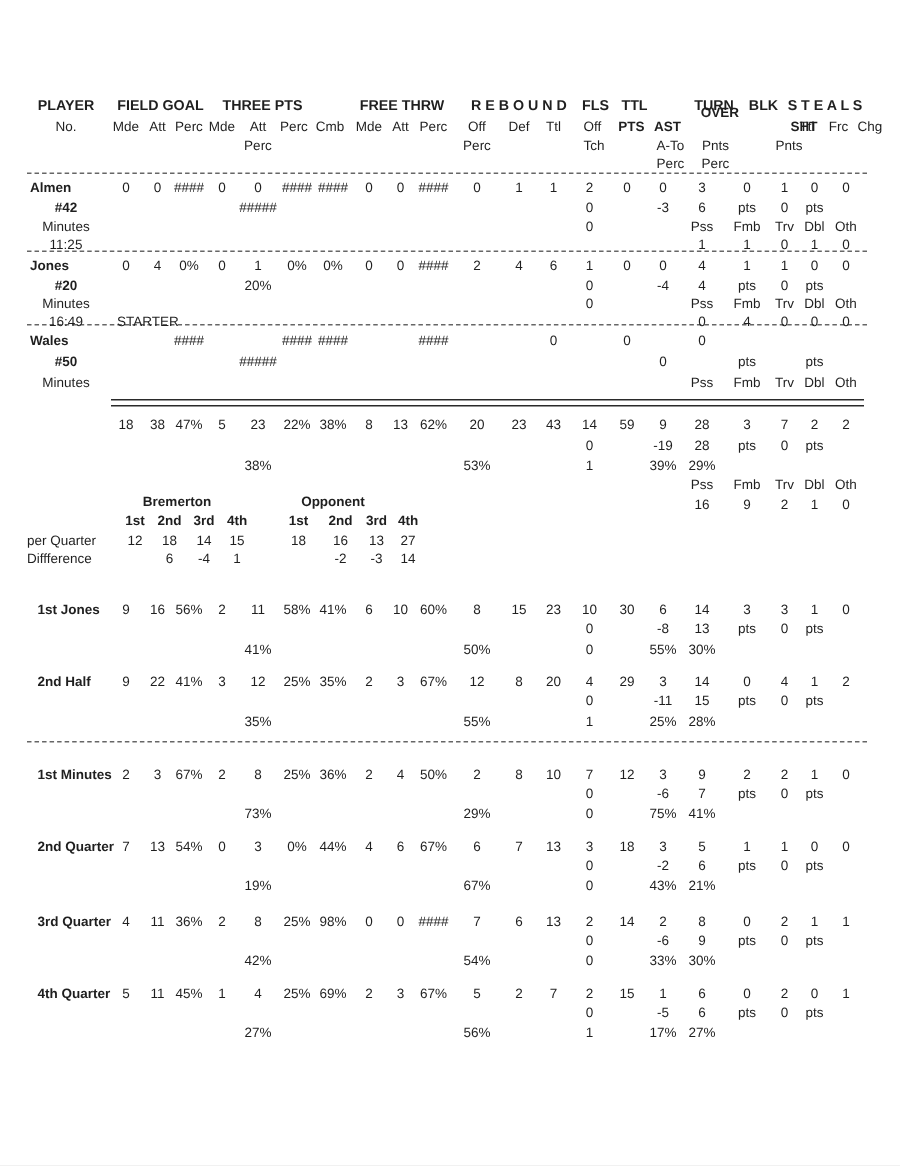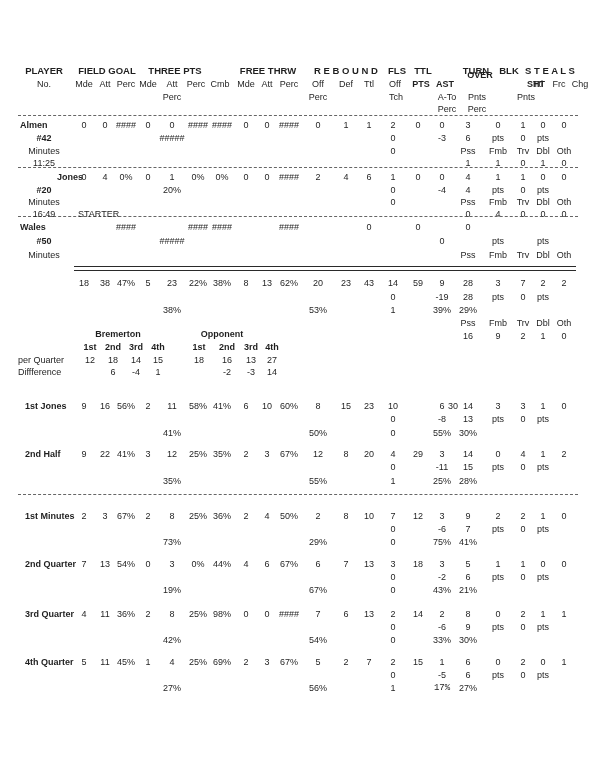--- a/index.html
+++ b/index.html
@@ -108,21 +108,21 @@
       <span class="s" style="left: 468px; top: 146px;">Pss</span>
       <span class="s" style="left: 498px; top: 146px;">Fmb</span>
       <span class="s" style="left: 523px; top: 146px;">Trv</span>
       <span class="s" style="left: 543px; top: 146px;">Dbl</span>
       <span class="s" style="left: 564px; top: 146px;">Oth</span>
       <span class="s" style="left: 468px; top: 158px;">1</span>
       <span class="s" style="left: 498px; top: 158px;">1</span>
       <span class="s" style="left: 523px; top: 158px;">0</span>
       <span class="s" style="left: 543px; top: 158px;">1</span>
       <span class="s" style="left: 564px; top: 158px;">0</span>
-      <span class="s la b" style="left: 20px; top: 172px; margin-left: 37px;">Jones</span>
+      <span class="s la b" style="left: 20px; top: 172px;">Jones</span>
       <span class="s b" style="left: 44px; top: 185px;">#20</span>
       <span class="s" style="left: 44px; top: 197px;">Minutes</span>
       <span class="s" style="left: 44px; top: 209px;">16:49</span>
       <span class="s la" style="left: 78px; top: 209px;">STARTER</span>
       <span class="s" style="left: 84px; top: 172px;">0</span>
       <span class="s" style="left: 105px; top: 172px;">4</span>
       <span class="s" style="left: 126px; top: 172px;">0%</span>
       <span class="s" style="left: 148px; top: 172px;">0</span>
       <span class="s" style="left: 172px; top: 172px;">1</span>
       <span class="s" style="left: 198px; top: 172px;">0%</span>
@@ -228,21 +228,21 @@
       <span class="s" style="left: 172px; top: 401px;">11</span>
       <span class="s" style="left: 198px; top: 401px;">58%</span>
       <span class="s" style="left: 222px; top: 401px;">41%</span>
       <span class="s" style="left: 246px; top: 401px;">6</span>
       <span class="s" style="left: 267px; top: 401px;">10</span>
       <span class="s" style="left: 289px; top: 401px;">60%</span>
       <span class="s" style="left: 318px; top: 401px;">8</span>
       <span class="s" style="left: 346px; top: 401px;">15</span>
       <span class="s" style="left: 369px; top: 401px;">23</span>
       <span class="s" style="left: 393px; top: 401px;">10</span>
-      <span class="s" style="left: 418px; top: 401px; margin-left: 35px;">30</span>
+      <span class="s" style="left: 418px; top: 401px;">30</span>
       <span class="s" style="left: 442px; top: 401px;">6</span>
       <span class="s" style="left: 468px; top: 401px;">14</span>
       <span class="s" style="left: 498px; top: 401px;">3</span>
       <span class="s" style="left: 523px; top: 401px;">3</span>
       <span class="s" style="left: 543px; top: 401px;">1</span>
       <span class="s" style="left: 564px; top: 401px;">0</span>
       <span class="s" style="left: 393px; top: 414px;">0</span>
       <span class="s" style="left: 442px; top: 414px;">-8</span>
       <span class="s" style="left: 468px; top: 414px;">13</span>
       <span class="s" style="left: 498px; top: 414px;">pts</span>
@@ -409,21 +409,21 @@
       <span class="s" style="left: 564px; top: 657px;">1</span>
       <span class="s" style="left: 393px; top: 670px;">0</span>
       <span class="s" style="left: 442px; top: 670px;">-5</span>
       <span class="s" style="left: 468px; top: 670px;">6</span>
       <span class="s" style="left: 498px; top: 670px;">pts</span>
       <span class="s" style="left: 523px; top: 670px;">0</span>
       <span class="s" style="left: 543px; top: 670px;">pts</span>
       <span class="s" style="left: 172px; top: 683px;">27%</span>
       <span class="s" style="left: 318px; top: 683px;">56%</span>
       <span class="s" style="left: 393px; top: 683px;">1</span>
-      <span class="s" style="left: 442px; top: 683px; font-family: Liberation Mono, monospace;">17%</span>
+      <span class="s" style="left: 442px; top: 683px;">17%</span>
       <span class="s" style="left: 468px; top: 683px;">27%</span>
     </div>
 
   <div>
     <span class="s b" style="left:118px;top:329px">Bremerton</span>
     <span class="s b" style="left:222px;top:329px">Opponent</span>
 
     <span class="s b" style="left:90px;top:342px">1st</span>
     <span class="s b" style="left:113px;top:342px">2nd</span>
     <span class="s b" style="left:136px;top:342px">3rd</span>

